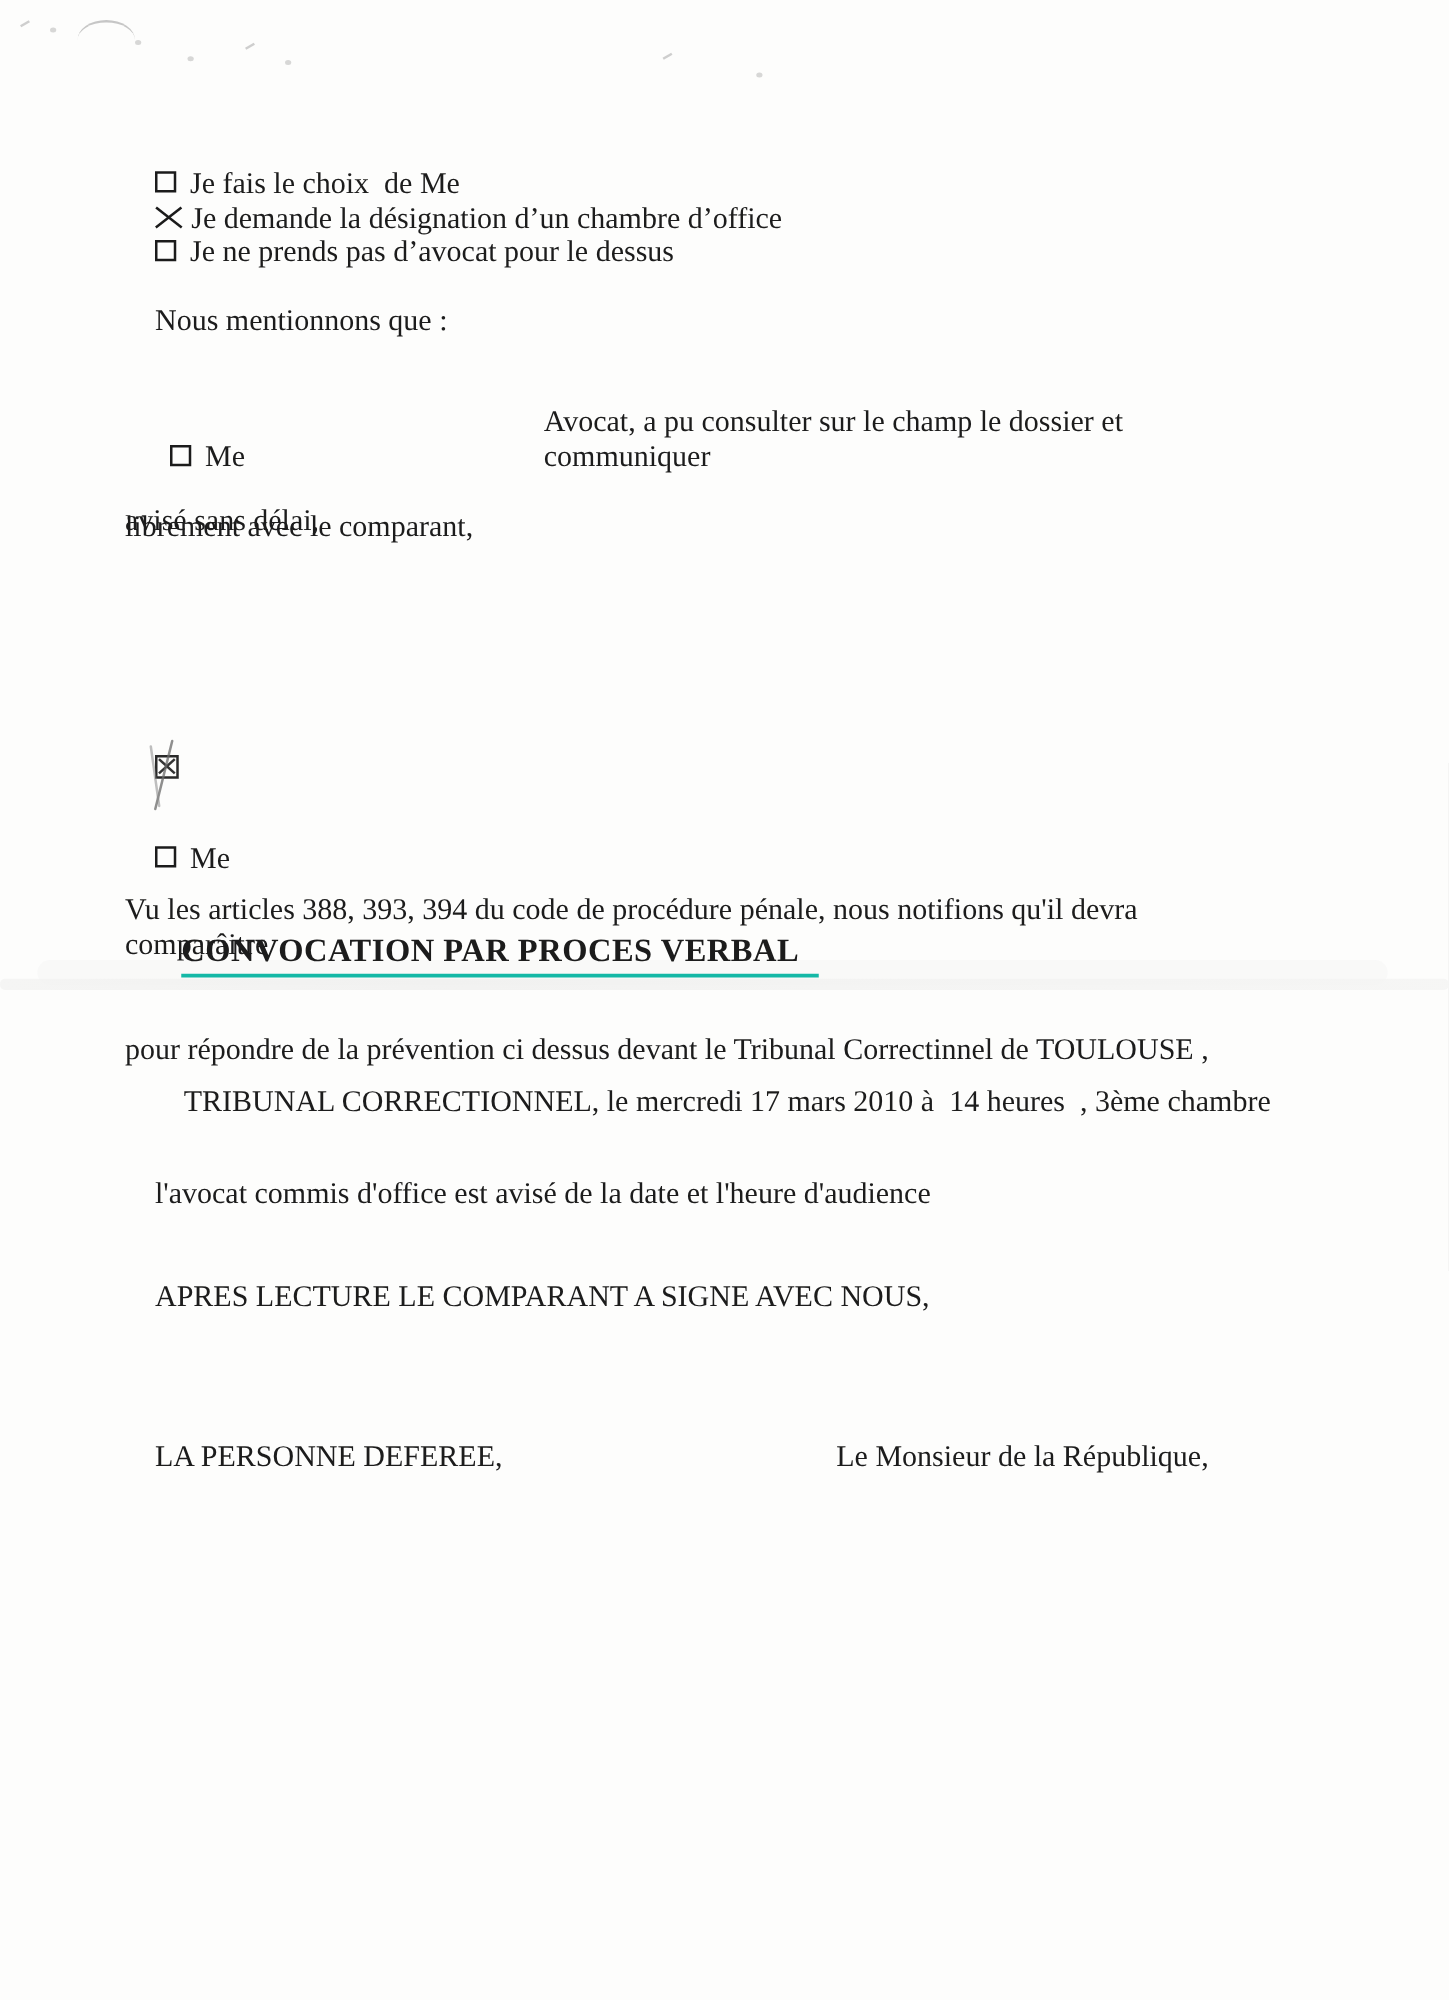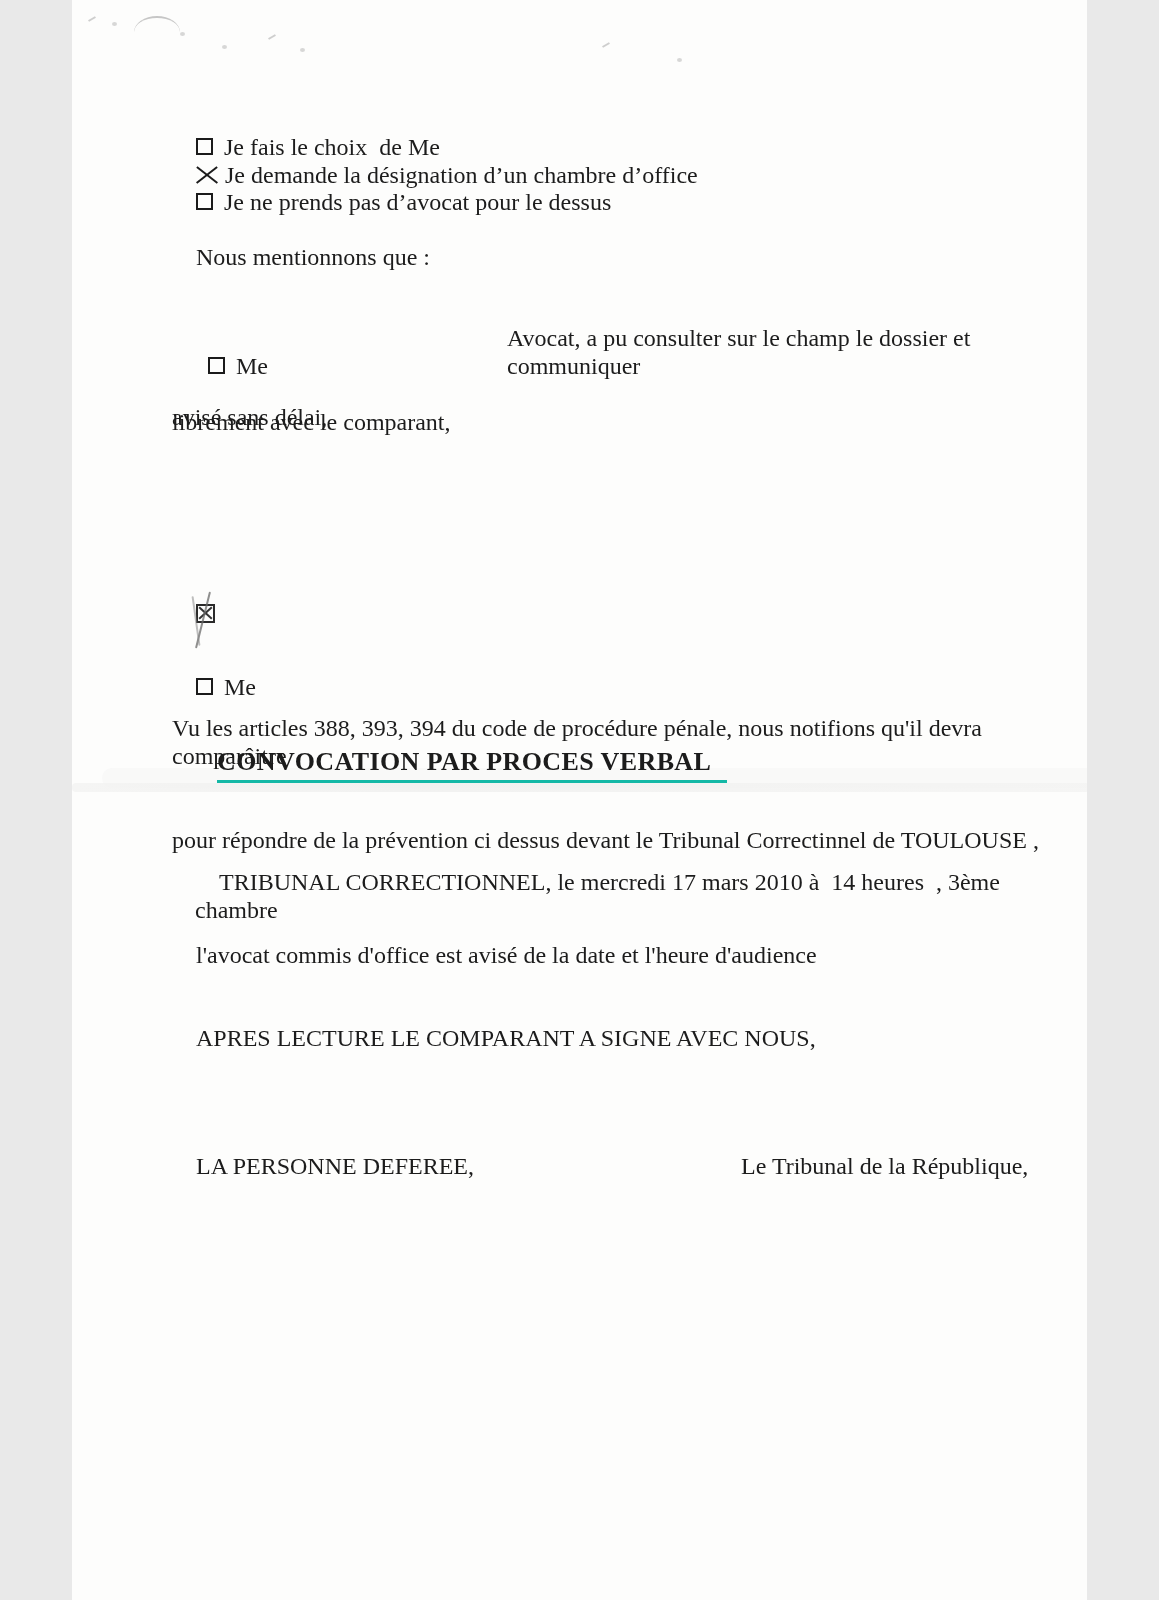--- a/index.html
+++ b/index.html
@@ -1,18 +1,18 @@
 <!DOCTYPE html>
 <html><head>
 <meta charset="utf-8">
 <style>
   html,body{margin:0;padding:0;background:#e9e9e9;}
   .page{
     position:relative;
-    width:1015px;height:1600px;
+    width:1159px;height:1600px;
     margin:0 auto;
     background:#fdfdfc;
     font-family:"Liberation Serif", serif;
     color:#1c1c1c;
     font-size:24px;
     line-height:28px;
     overflow:hidden;
   }
   .line{position:absolute;left:100px;white-space:pre-wrap;}
   .t{white-space:pre-wrap;}
@@ -168,16 +168,16 @@
   </div>
 
   <div class="line" style="top:1124px">
     <span class="t">LA PERSONNE DEFEREE,</span>
   </div>
 
   <div class="line" style="top:996px">
     <span class="t">APRES LECTURE LE COMPARANT A SIGNE AVEC NOUS,</span>
   </div>
   <div class="line" style="top:1124px;left:645px">
-    <span class="t">Le Tribunal de la République,</span>
+    <span class="t">Le Monsieur de la République,</span>
   </div>
 
 </div>
 
 </body></html>

